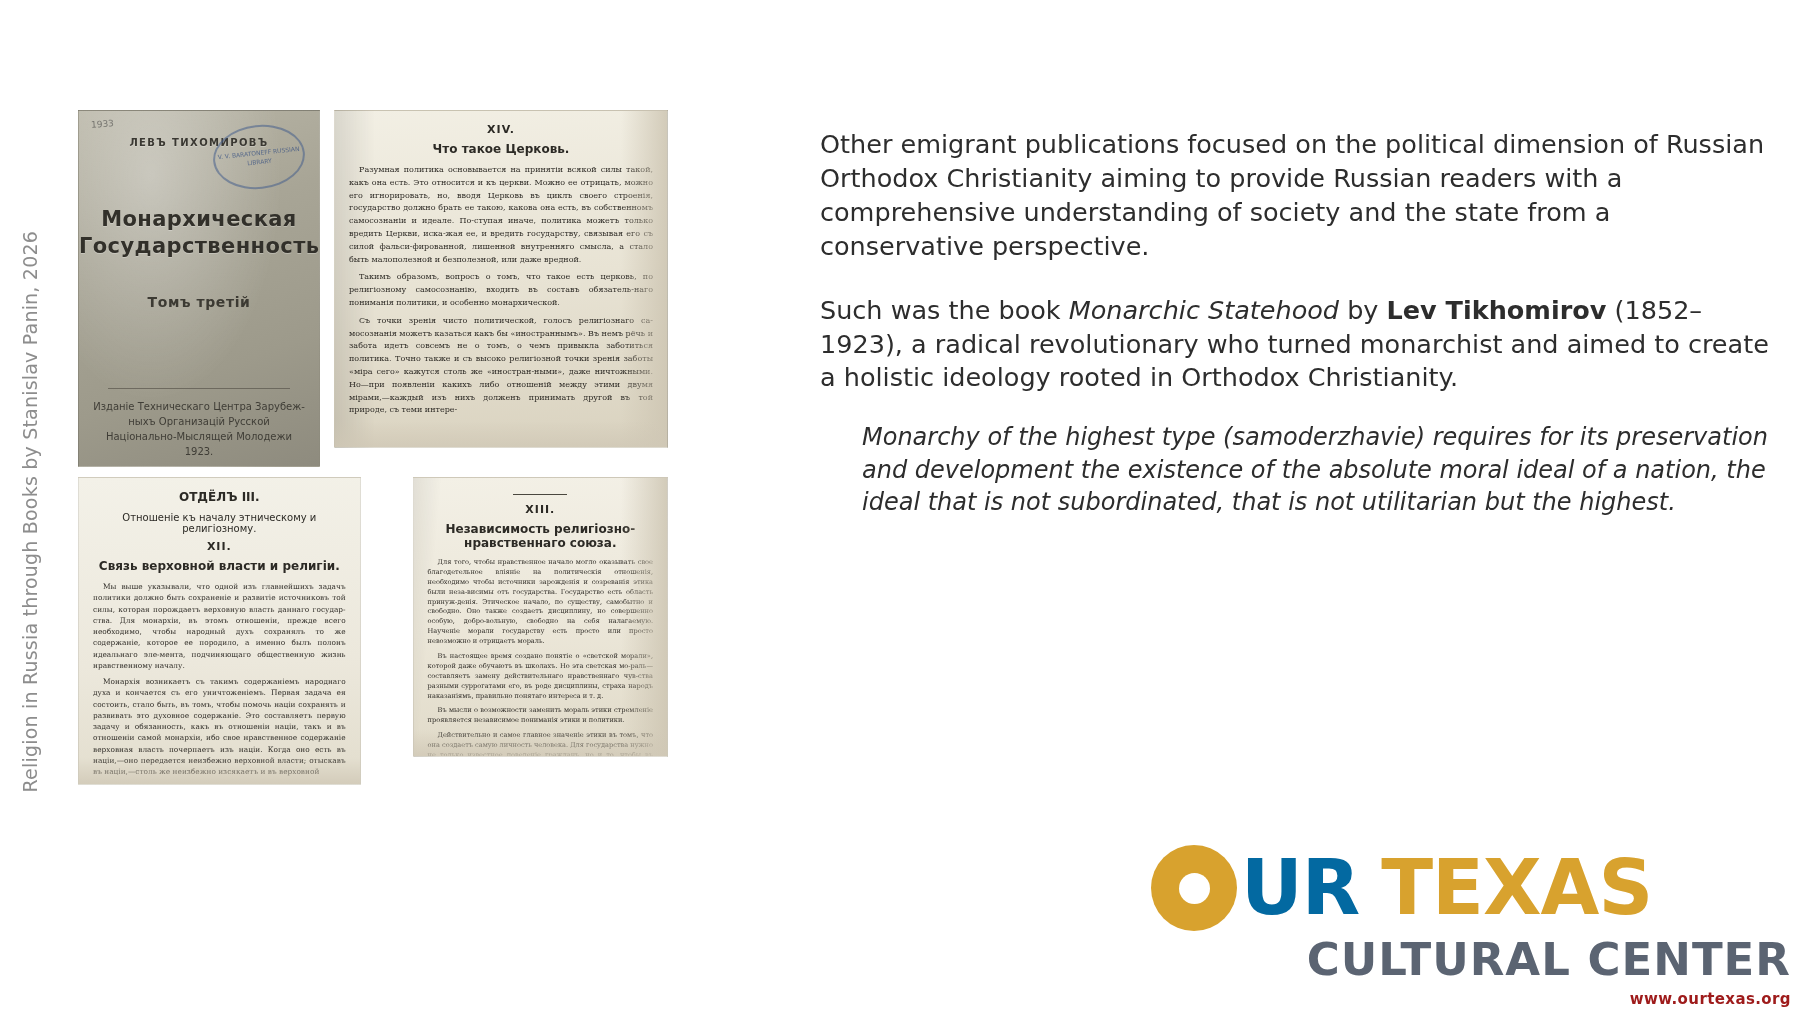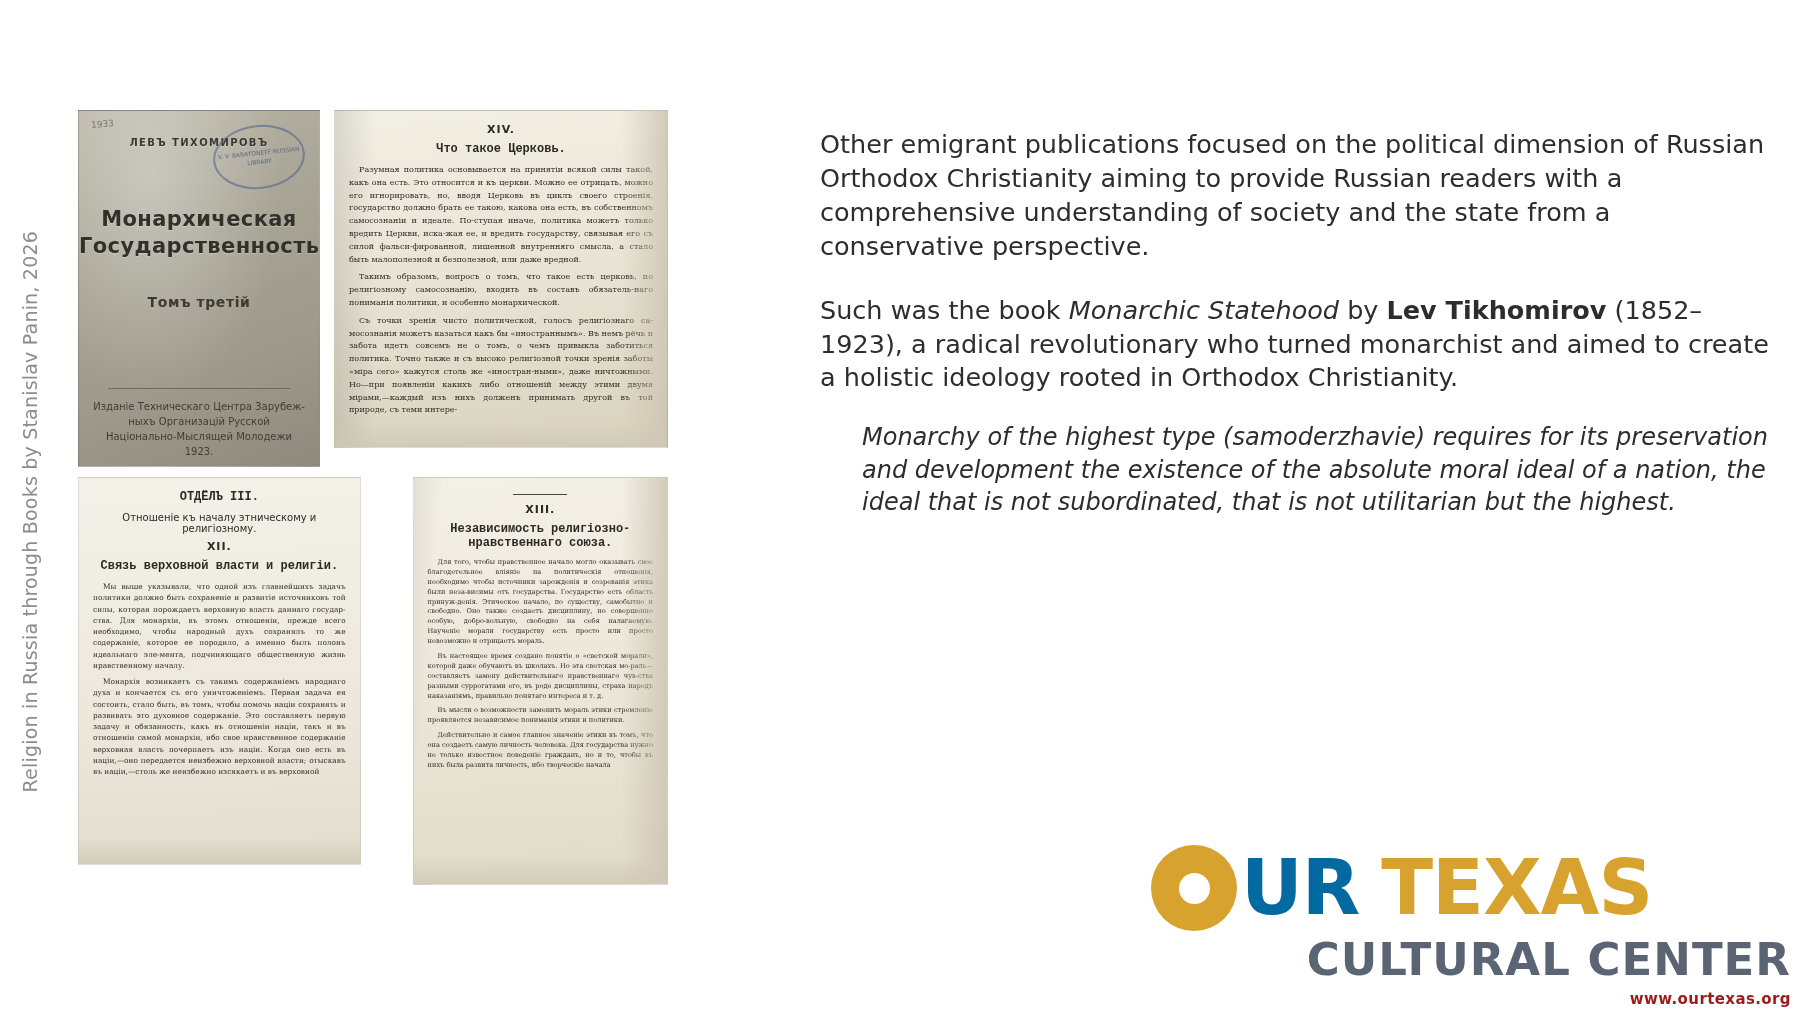--- a/index.html
+++ b/index.html
@@ -142,45 +142,44 @@
   }
   .page.top-right {
     width: 334px;
     height: 338px;
     background:
       linear-gradient(90deg, rgba(0,0,0,0.10) 0%, rgba(0,0,0,0) 12%),
       linear-gradient(175deg, #f2efe4 0%, #e8e3d4 50%, #d9d2bf 100%);
   }
   .page.bottom-left {
     width: 290px;
-    height: 388px;
+    height: 308px;
     background: linear-gradient(178deg, #f3f1e8 0%, #ece8dc 60%, #e2ddcd 100%);
   }
   .page.bottom-right {
     width: 262px;
-    height: 408px;
+    height: 280px;
     margin-left: 38px;
     background:
       linear-gradient(95deg, rgba(0,0,0,0.07) 0%, rgba(0,0,0,0) 10%),
       linear-gradient(178deg, #f3f0e6 0%, #ebe6d8 55%, #e0dac8 100%);
   }
 
   .pg-num {
     text-align: center;
     font-size: 11px;
     letter-spacing: 1px;
     font-weight: 700;
     margin-bottom: 6px;
   }
   .pg-head {
     text-align: center;
     font-size: 12px;
     font-weight: 700;
     margin-bottom: 8px;
-    font-family: Liberation Mono, monospace;
   }
   .pg-sub {
     text-align: center;
     font-size: 10px;
     margin-bottom: 6px;
   }
   .pg-rule {
     width: 54px;
     height: 1px;
     background: #4a473f;

